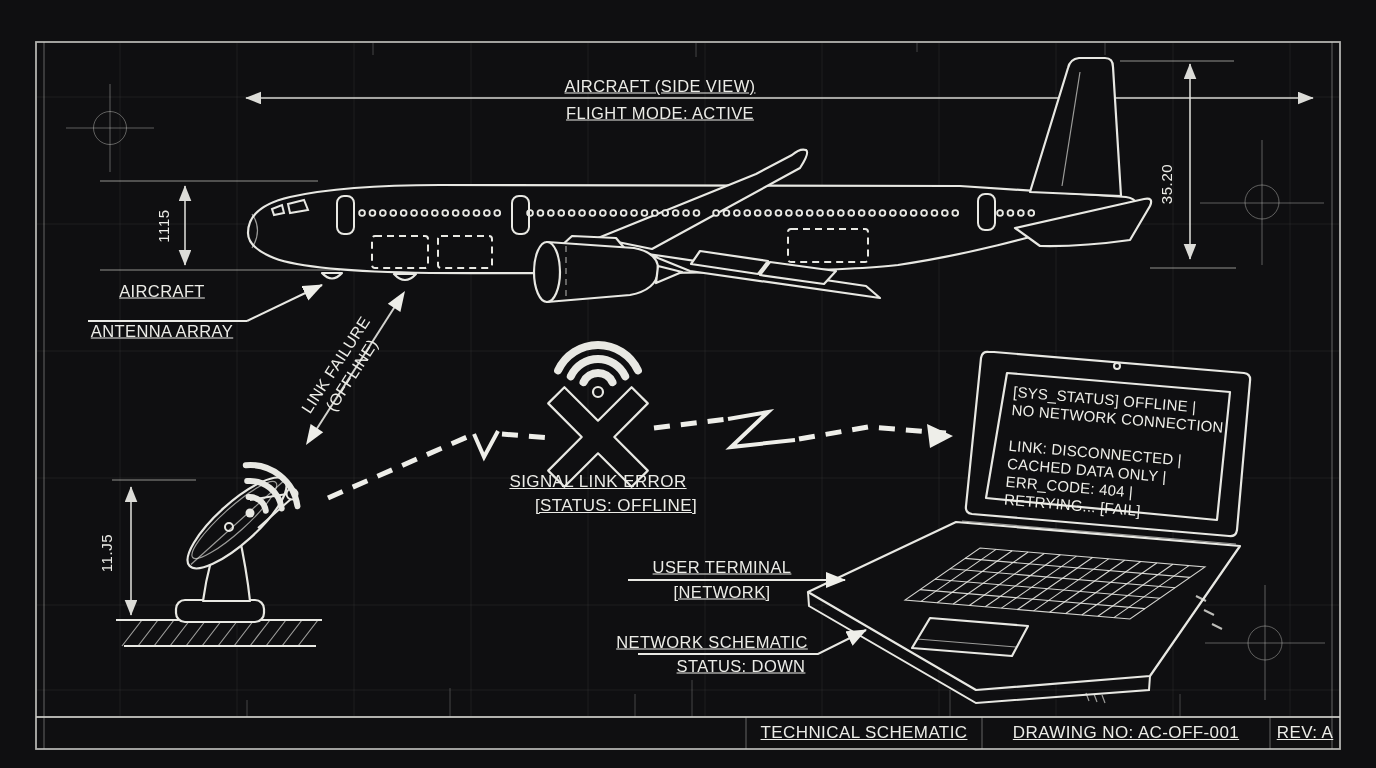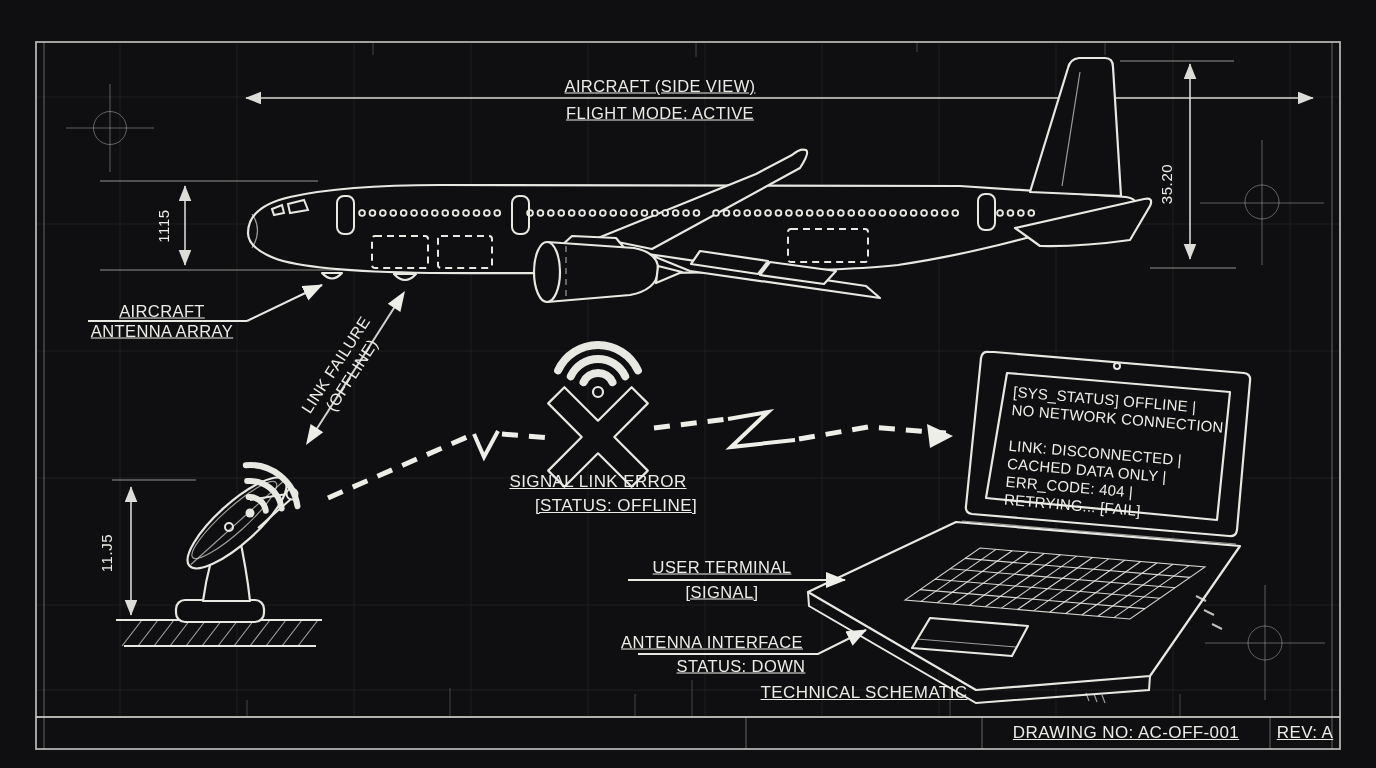--- a/index.html
+++ b/index.html
@@ -235,21 +235,21 @@
 </svg>
 
 
 <div class="t lbl ctr" style="left:660px;top:86px;">AIRCRAFT (SIDE VIEW)</div>
 <div class="t lbl ctr" style="left:660px;top:113px;text-align:right;">FLIGHT MODE: ACTIVE</div>
 
 <div class="t dimtxt rot90" style="left:163px;top:226px;">1115</div>
 <div class="t dimtxt rot90" style="left:1166px;top:184px;">35.20</div>
 <div class="t dimtxt rot90" style="left:106px;top:553px;">11.J5</div>
 
-<div class="t lbl ctr" style="left:162px;top:311px;">AIRCRAFT</div>
+<div class="t lbl ctr" style="left:162px;top:291px;">AIRCRAFT</div>
 <div class="t lbl ctr" style="left:162px;top:331px;">ANTENNA ARRAY</div>
 
 <div class="t linkrot" style="left:344px;top:370px;">
   <div>LINK FAILURE</div>
   <div>(OFFLINE)</div>
 </div>
 
 <div class="t sig ctr" style="left:598px;top:482px;">SIGNAL LINK ERROR</div>
 <div class="t sig ctr" style="left:616px;top:506px;">[STATUS: OFFLINE]</div>
 
@@ -257,22 +257,22 @@
   <div class="scr-line">[SYS_STATUS] OFFLINE |</div>
   <div class="scr-line">NO NETWORK CONNECTION</div>
   <div class="scr-line"></div>
   <div class="scr-line">LINK: DISCONNECTED |</div>
   <div class="scr-line">CACHED DATA ONLY |</div>
   <div class="scr-line">ERR_CODE: 404 |</div>
   <div class="scr-line">RETRYING... [FAIL]</div>
 </div>
 
 <div class="t lbl ctr" style="left:722px;top:567px;">USER TERMINAL</div>
-<div class="t lbl ctr" style="left:722px;top:592px;">[SIGNAL]</div>
-
-<div class="t lbl ctr" style="left:712px;top:642px;">ANTENNA INTERFACE</div>
+<div class="t lbl ctr" style="left:722px;top:592px;">[NETWORK]</div>
+
+<div class="t lbl ctr" style="left:712px;top:642px;">NETWORK SCHEMATIC</div>
 <div class="t lbl ctr" style="left:712px;top:666px;margin-left:29px;">STATUS: DOWN</div>
 
-<div class="t blk ctr" style="left:864px;top:693px;">TECHNICAL SCHEMATIC</div>
+<div class="t blk ctr" style="left:864px;top:733px;">TECHNICAL SCHEMATIC</div>
 <div class="t blk ctr" style="left:1126px;top:733px;text-align:center;">DRAWING NO: AC-OFF-001</div>
 <div class="t blk ctr" style="left:1305px;top:733px;">REV: A</div>
 
 </div>
 
 </body></html>

